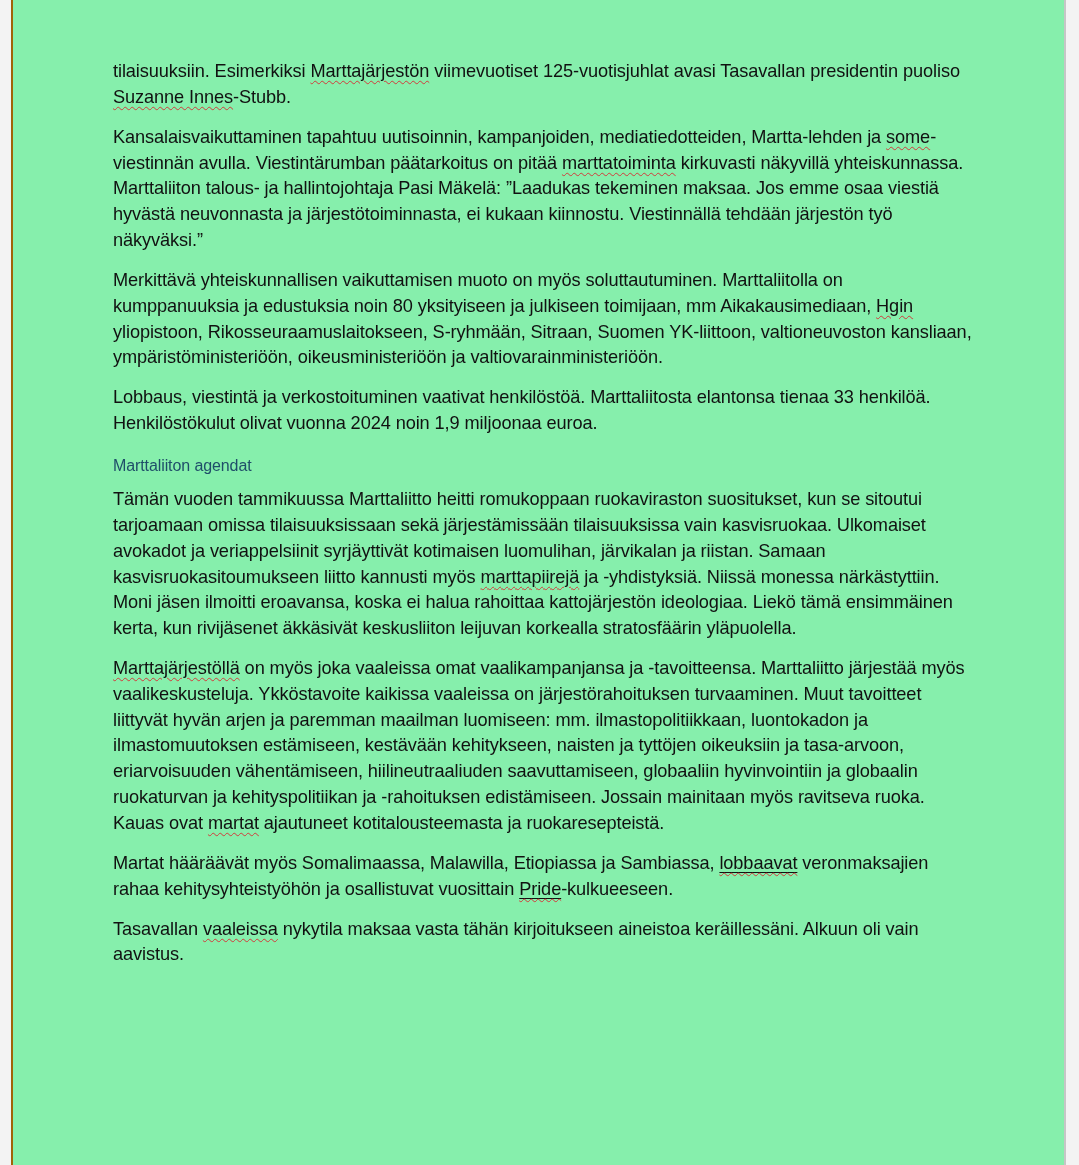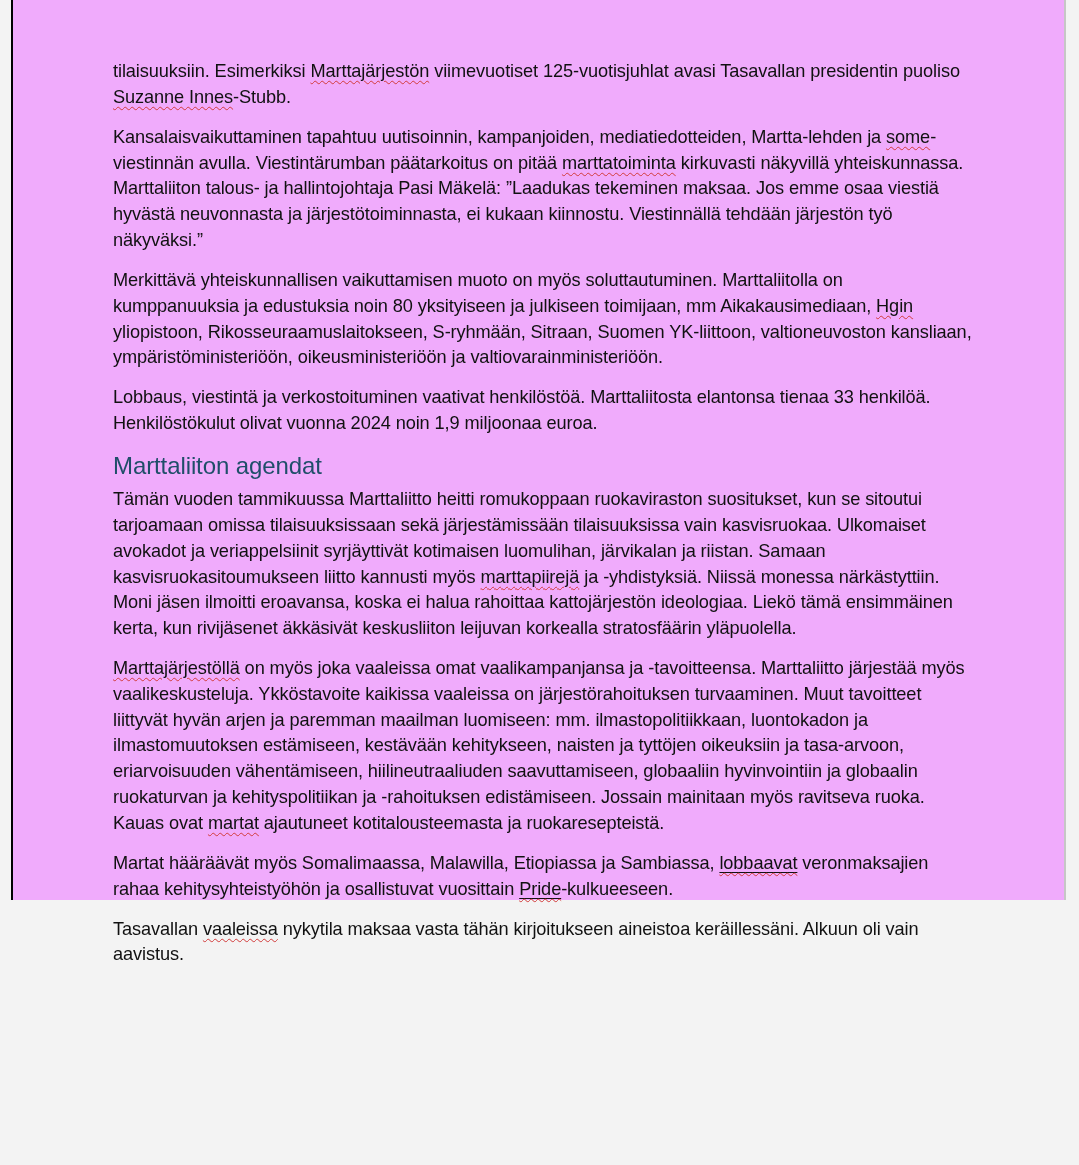--- a/index.html
+++ b/index.html
@@ -2,36 +2,36 @@
 <html><head>
 <meta charset="utf-8">
 <style>
   html, body { margin:0; padding:0; }
   body {
     width:1079px; height:1165px; overflow:hidden;
     background:#f3f3f3;
     font-family:"Liberation Sans", sans-serif;
   }
   .page {
-    position:absolute; left:11px; top:0; width:1055px; height:900px;
-    background:#f0abfc;
-    border-left:2px solid #000000;
+    position:absolute; left:11px; top:0; width:1055px; height:1165px;
+    background:#86efac;
+    border-left:2px solid #a16207;
     border-right:2px solid #c6c6c6;
     box-sizing:border-box;
   }
   .content {
     position:absolute; left:100px; top:59px; width:860px;
     color:#111111;
     font-size:18.2px;
     line-height:25.8px;
     letter-spacing:-0.1px;
   }
   .content p { margin:0 0 14.2px 0; }
   .heading {
-    font-size:24px; line-height:30px; color:#1f4e69;
+    font-size:16px; line-height:30px; color:#1f4e69;
     margin:8px 0 6px 0; font-weight:normal;
   }
   .u { text-underline-offset:3px; text-decoration-thickness:1px; }
   .sp { text-decoration:underline wavy #d23b3b; text-decoration-thickness:1px; text-underline-offset:3px; }
 </style>
 </head>
 <body>
 
 <div class="page">
   <div class="content">

